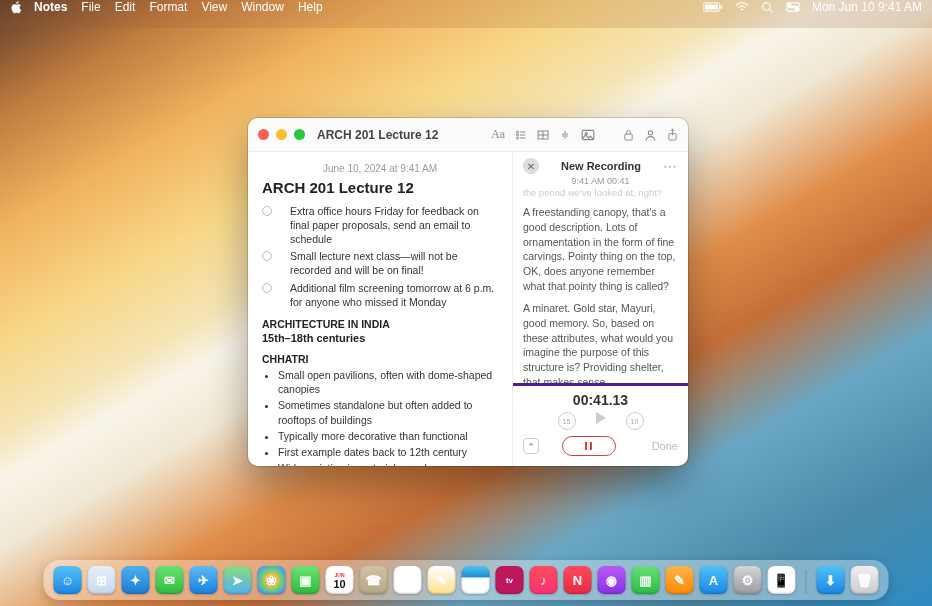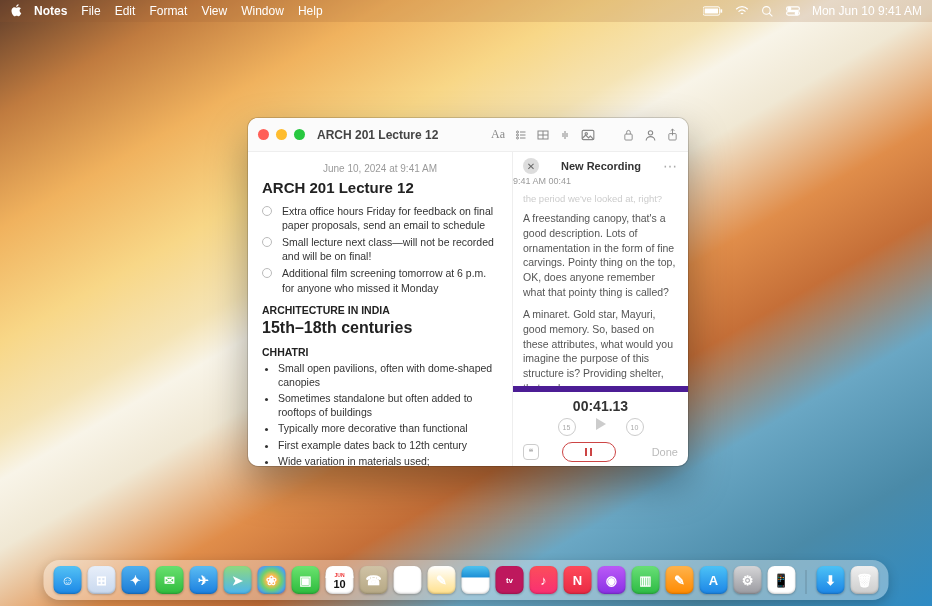--- a/index.html
+++ b/index.html
@@ -6,22 +6,22 @@
     body {
       width: 932px; height: 606px;
       font-family: -apple-system, "Helvetica Neue", Arial, sans-serif;
       background: linear-gradient(150deg,#5d3c2a 0%,#c07b3f 10%,#f0b25e 20%,#f8d787 30%,#f5e4b5 38%,#f8f4e8 42%,#f0e8d4 48%,#e08d4a 58%,#c56f38 66%,#6aa7c4 76%,#4a8aa8 88%,#2e8bc4 100%);
       position: relative; overflow: hidden;
       -webkit-font-smoothing: antialiased;
     }
 
     
     .menubar {
-      position: absolute; top:0; left:0; right:0; height:22px;
-      display:flex; align-items:center;
+      position: absolute; top:0; left:0; right:0; height:28px;
+      display:flex; align-items:flex-start;
       padding:0 10px; color:#fff; font-size:12px; font-weight:500;
       background: rgba(150,90,50,.18);
       -webkit-backdrop-filter: blur(6px);
     }
     .menubar .apple { width:14px; margin-right:10px; }
     .menubar .menus { display:flex; gap:14px; }
     .menubar .menus span:first-child { font-weight:700; }
     .menubar .status { margin-left:auto; display:flex; gap:12px; align-items:center; }
     .menubar .status svg { display:block; }
     .menubar .dt { font-size:12px; }
@@ -47,55 +47,55 @@
     .panes { display:flex; flex:1; min-height:0; }
 
     
     .left {
       flex:1 1 60%; min-width:0; padding:10px 14px 8px; font-size:10.5px;
       color:#333; line-height:1.35; overflow:hidden;
     }
     .timestamp { text-align:center; color:#9a9a9a; font-size:10px; margin-bottom:2px; }
     .note-title { font-size:15px; font-weight:700; margin-bottom:6px; color:#222; }
     .chk-list { list-style:none; margin-bottom:8px; }
-    .chk-list li { display:flex; gap:10px; margin-bottom:3px; }
+    .chk-list li { display:flex; gap:18px; margin-bottom:3px; }
     .chk-list .dot {
       flex:0 0 10px; height:10px; margin-top:2px;
       border:1px solid #bbb; border-radius:50%;
     }
     .chk-list .txt { flex:1; }
     .sect-head { font-size:10.5px; font-weight:700; text-transform:uppercase; margin-top:6px; color:#222; }
-    .sect-sub  { font-size:16px; font-weight:600; margin-bottom:6px; color:#222; }
+    .sect-sub  { font-size:11px; font-weight:600; margin-bottom:6px; color:#222; }
     .bul-list  { list-style:disc; padding-left:16px; }
     .bul-list li { margin-bottom:2px; }
 
     
     .right {
       flex:0 0 40%; border-left:1px solid #eee; display:flex; flex-direction:column;
       font-size:10.5px; color:#333;
     }
     .rhdr {
       display:flex; align-items:center; padding:6px 10px 2px;
       position:relative;
     }
     .rhdr .close-dot {
       width:16px; height:16px; border-radius:50%;
       background:#ddd; display:flex; align-items:center; justify-content:center;
       color:#666; font-size:10px; cursor:pointer;
     }
     .rhdr .ttl { flex:1; text-align:center; font-weight:600; font-size:11px; }
     .rhdr .more { color:#aaa; font-size:14px; cursor:pointer; letter-spacing:1px; }
-    .rsub { font-size:9px; color:#9a9a9a; margin-bottom:6px; }
+    .rsub { text-align:center; font-size:9px; color:#9a9a9a; }
     .transcript {
       flex:1; padding:0 10px; overflow:hidden; color:#555; line-height:1.4;
     }
     .transcript .faded { color:#ccc; font-size:9.5px; margin-bottom:6px; }
     .transcript p { margin-bottom:8px; }
     .rec-ctrl {
-      padding:6px 10px 4px; border-top:6px solid #4c1d95;
+      padding:6px 10px 10px; border-top:3px solid #4c1d95;
     }
     .timer { font-weight:700; font-size:14px; text-align:center; margin-bottom:4px; }
     .skiprow { display:flex; justify-content:center; gap:20px; color:#aaa; font-size:9px; margin-bottom:6px; }
     .skiprow .circ { width:18px; height:18px; border:1px solid #ccc; border-radius:50%; display:flex; align-items:center; justify-content:center; font-size:7px; }
     .skiprow .play { width:0; height:0; border-left:10px solid #ccc; border-top:6px solid transparent; border-bottom:6px solid transparent; }
     .bottomrow { display:flex; align-items:center; gap:10px; }
     .tiny-bubble { width:16px; height:16px; border:1px solid #ccc; border-radius:4px; display:flex; align-items:center; justify-content:center; color:#aaa; font-size:9px; }
     .pause-btn {
       flex:0 0 54px; height:20px; margin:0 auto;
       border:1px solid #c44; border-radius:10px; display:flex;

